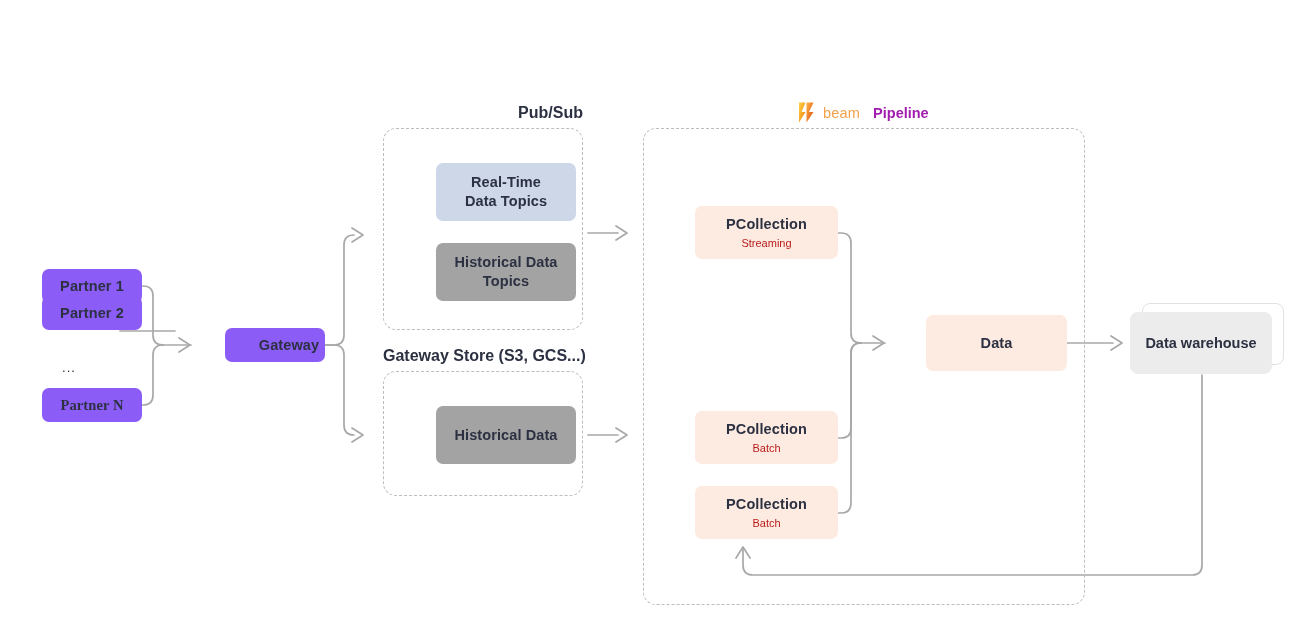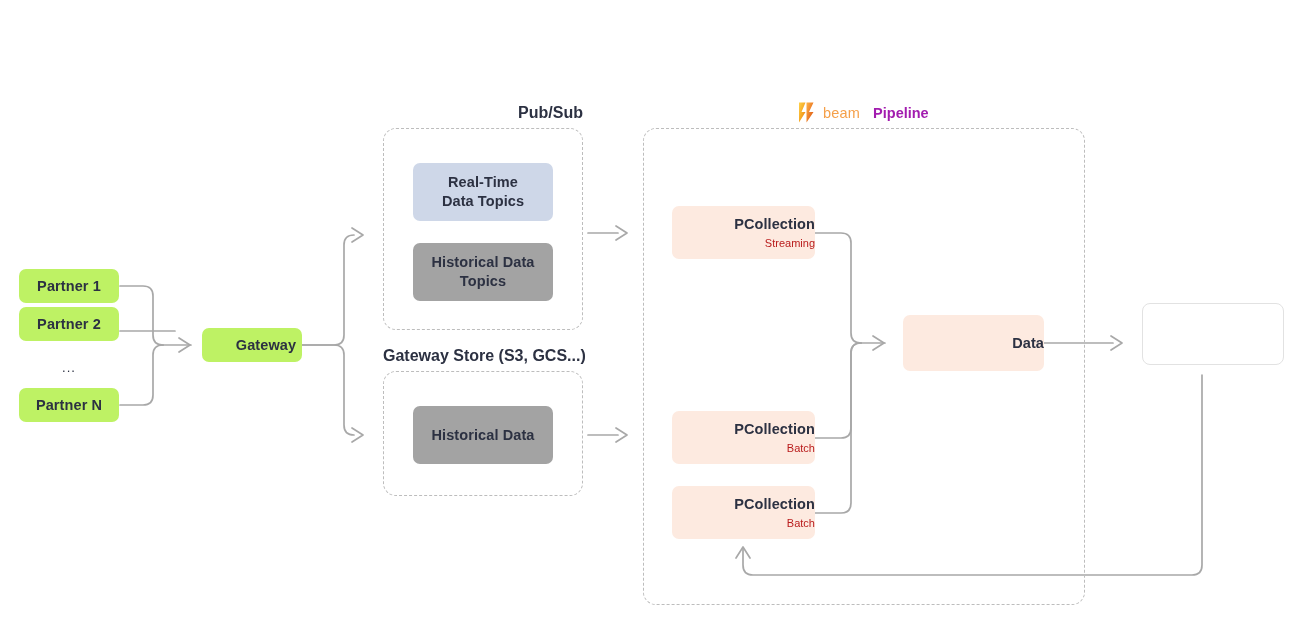--- a/index.html
+++ b/index.html
@@ -38,37 +38,38 @@
   .node {
     position: absolute;
     box-sizing: border-box;
     border-radius: 7px;
     display: flex;
     flex-direction: column;
     align-items: center;
     justify-content: center;
     text-align: center;
     line-height: 1.28;
+    margin-left: 23px;
   }
   .node .title {
     font-weight: bold;
     font-size: 14.5px;
     letter-spacing: .1px;
   }
   .node .sub {
     font-weight: normal;
     font-size: 11px;
     margin-top: 2px;
     color: #b91c1c;
   }
 
-  .grey-node   { background: #bef264; }
+  .grey-node   { background: #8b5cf6; }
   .blue-node   { background: #ced7e8; }
   .green-node  { background: #a3a3a3; }
-  .peach-node  { background: #fdeae0; align-items: flex-end; }
+  .peach-node  { background: #fdeae0; }
 
   
   .partner {
     left: 19px;
     width: 100px;
     height: 34px;
   }
   .partner .title { font-size: 14.5px; }
 
   .ellipsis {
@@ -188,27 +189,27 @@
   <polyline points="1111,336 1122,343 1111,350"></polyline>
 
   <path d="M1202 375 V565 Q1202 575 1192 575 H753 Q743 575 743 565 V548"></path>
   <polyline points="736,558 743,547 750,558"></polyline>
 </svg>
 
 <div class="node grey-node partner" style="top:269px;">
   <span class="title">Partner 1</span>
 </div>
 
-<div class="node grey-node partner" style="top:307px;">
+<div class="node grey-node partner" style="top:296px;">
   <span class="title">Partner 2</span>
 </div>
 
 <div class="ellipsis" style="top:360px;">...</div>
 
-<div class="node grey-node partner" style="top:388px;">
+<div class="node grey-node partner" style="top:388px;font-family:Liberation Serif, serif;">
   <span class="title">Partner N</span>
 </div>
 
 <div class="node grey-node" style="left:202px; top:328px; width:100px; height:34px;padding-left:28px;">
   <span class="title">Gateway</span>
 </div>
 
 <div class="group-label" style="left:383px; top:104px; width:200px;">Pub/Sub</div>
 
 <div class="group" style="left:383px; top:128px; width:200px; height:202px;"></div>
@@ -267,13 +268,16 @@
   <span class="title">PCollection</span>
   <span class="sub">Batch</span>
 </div>
 
 <div class="node peach-node" style="left:903px; top:315px; width:141px; height:56px;">
   <span class="title">Data</span>
 </div>
 
 <div class="dw-wrap" style="left:1130px; top:303px; width:156px; height:75px;">
   <div class="dw-back"></div>
+  <div class="dw-front">
+    <span class="title">Data warehouse</span>
+  </div>
 </div>
 
 </body></html>

